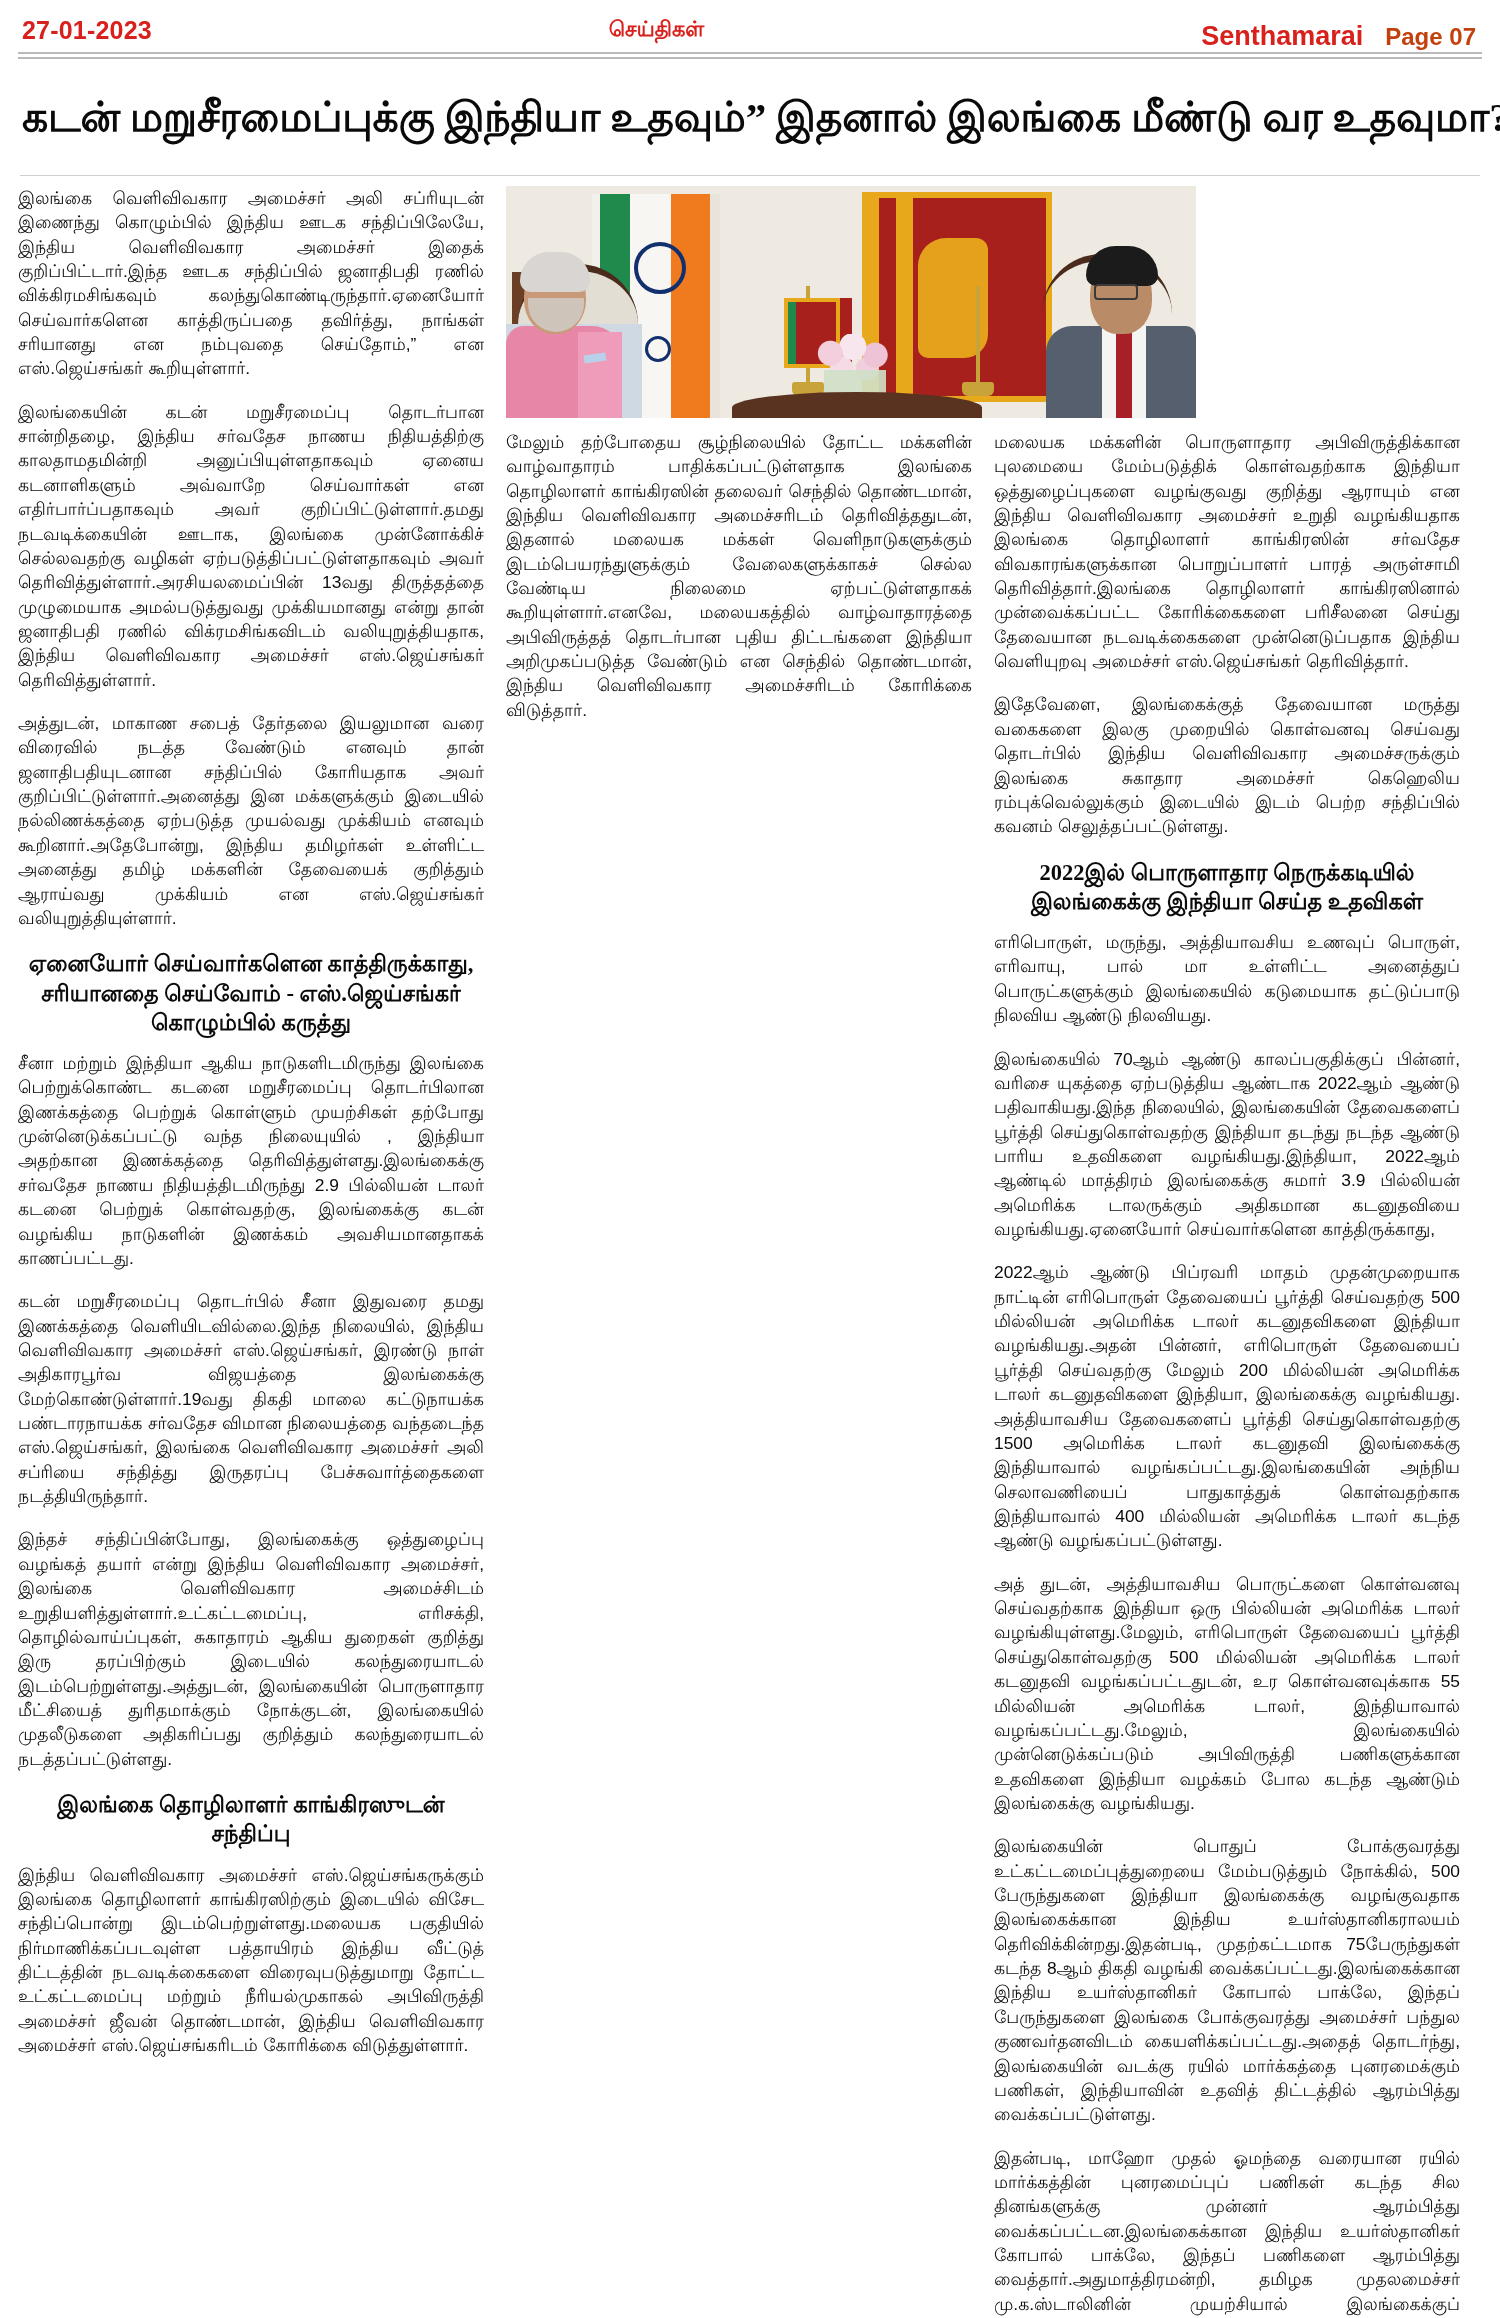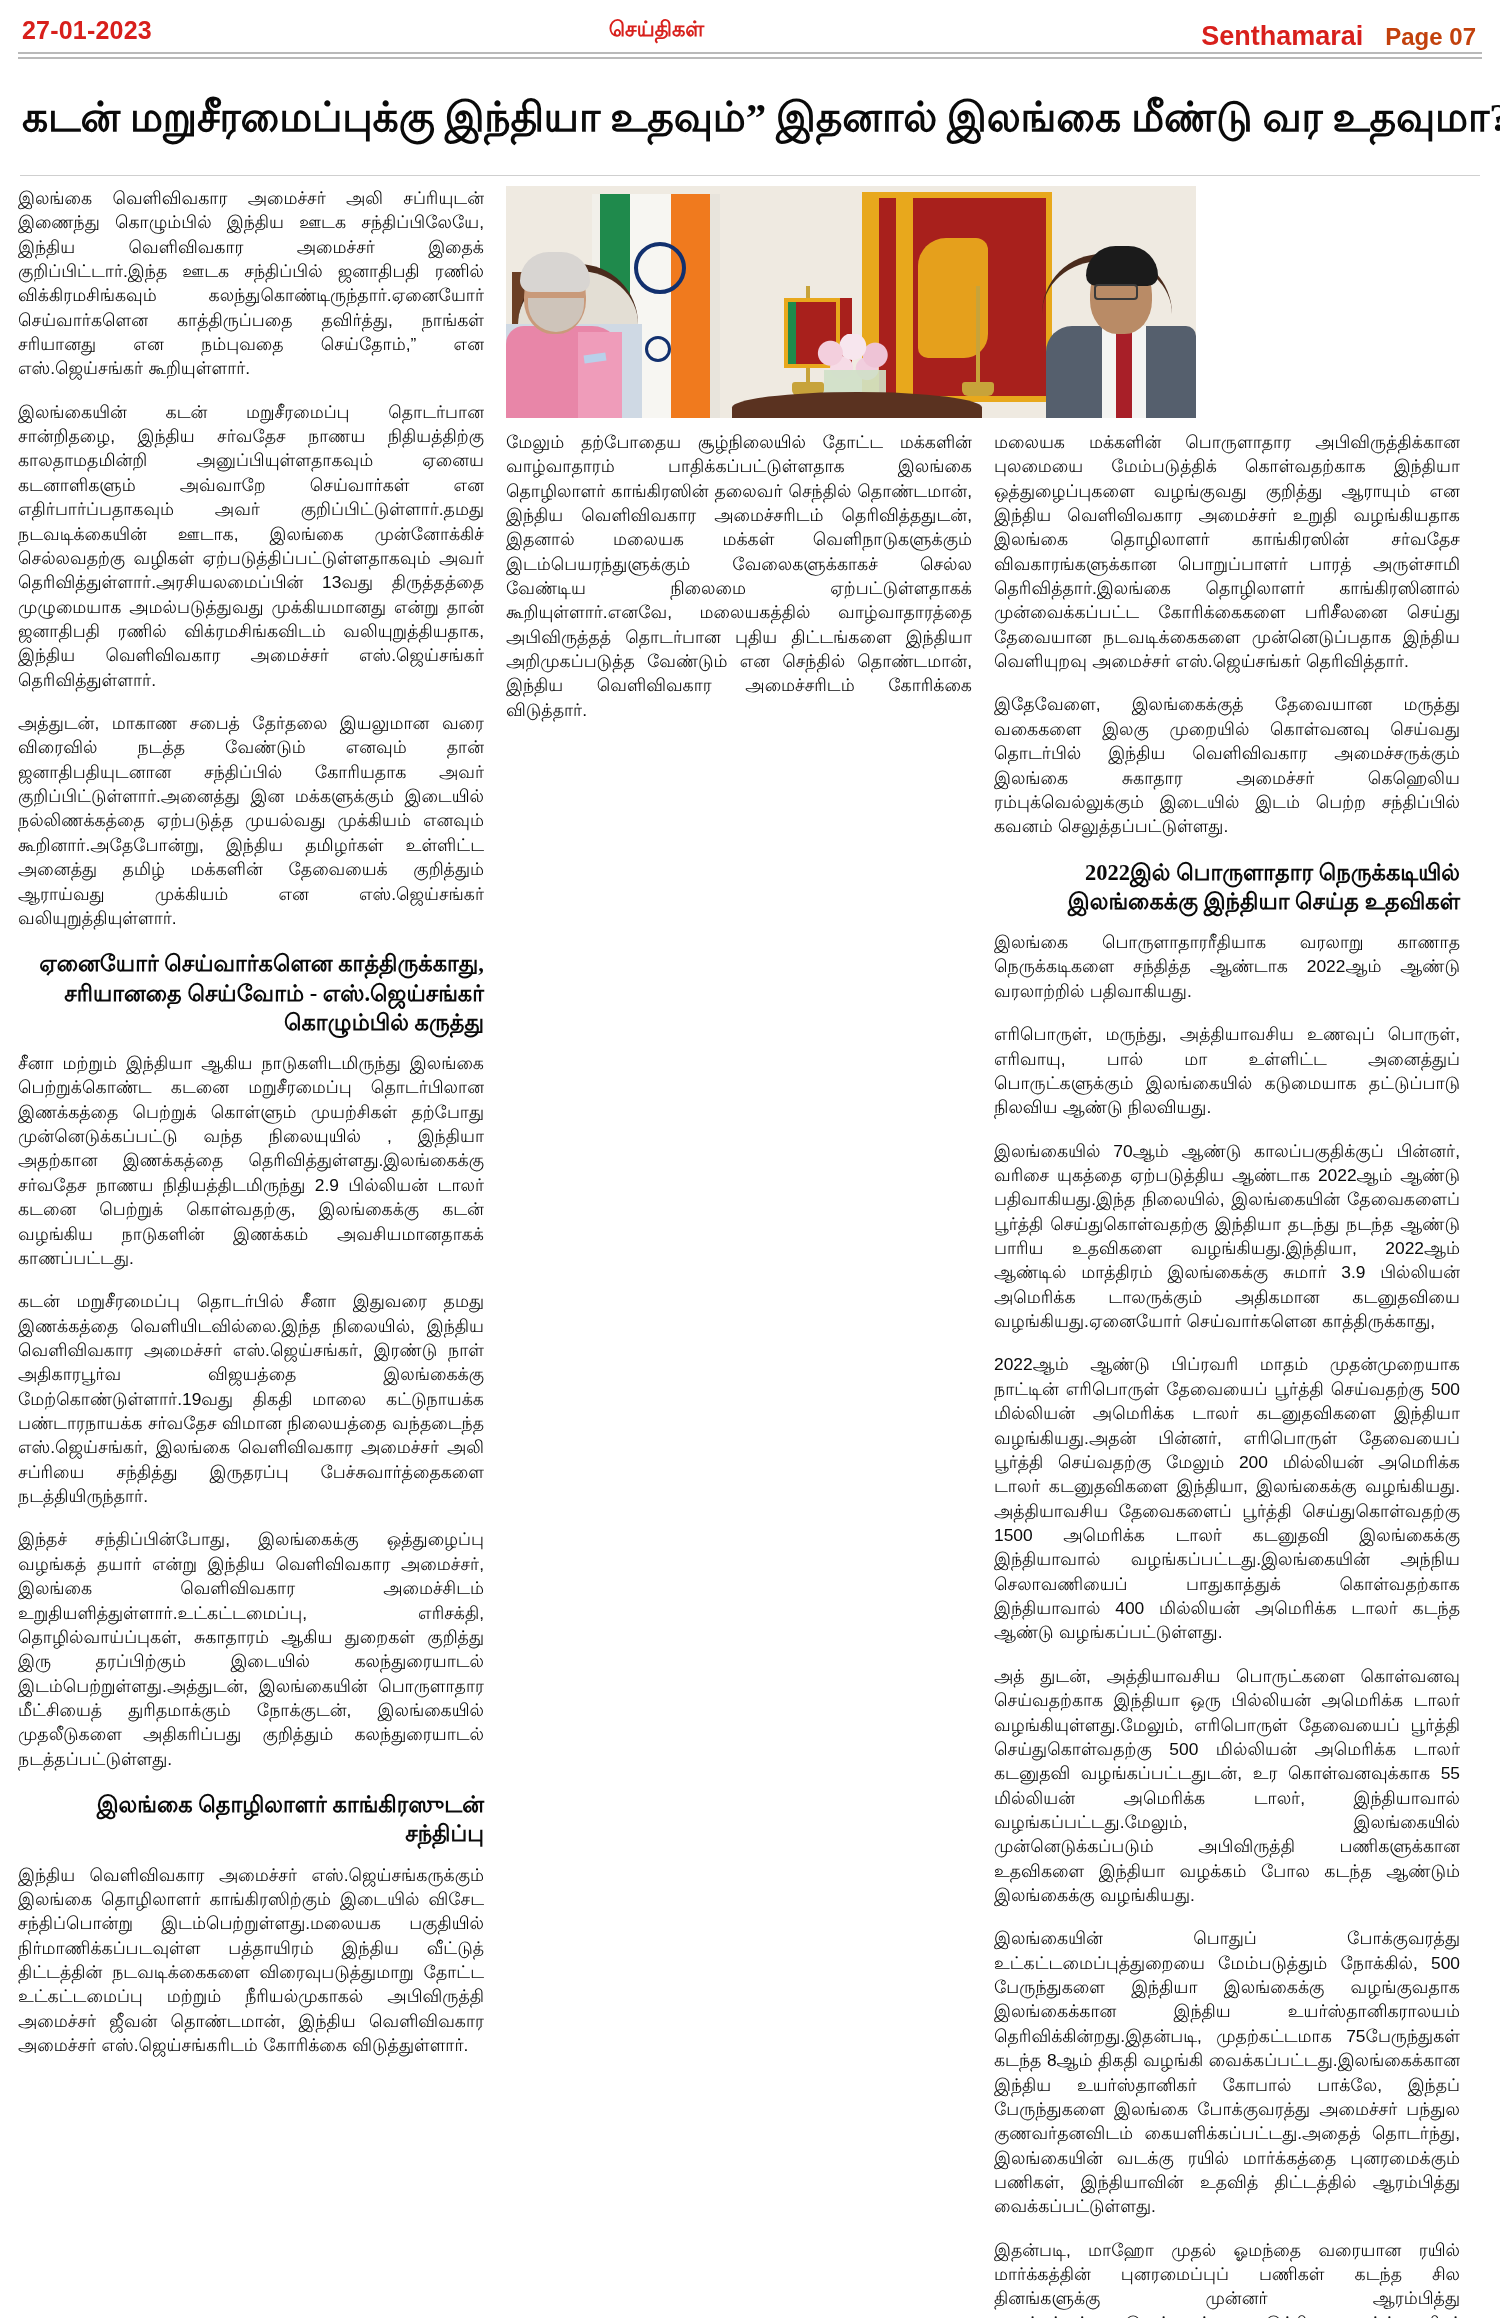--- a/index.html
+++ b/index.html
@@ -49,21 +49,21 @@
     word-spacing:.5px;
   }
   p.bt:last-child{margin-bottom:0;}
 
   h2.sub{
     margin:4px 0 14px 0;
     font-family:"Liberation Serif","DejaVu Serif",serif;
     font-weight:bold;
     font-size:22.5px;
     line-height:1.30;
-    text-align:right;
+    text-align:center;
   }
 
   
   .photo-wrap{
     width:690px;height:232px;
     position:absolute;left:0;top:0;
     overflow:hidden;background:#e9e4dc;
   }
   .col2{position:relative;}
 
@@ -195,21 +195,20 @@
           <div class="ph-pR-glass"></div>
         </div>
       </div>
       </div>
 
     <div class="col" id="c3">
         <div style="height: 244px;"></div>
         <p class="bt">மலையக மக்களின் பொருளாதார அபிவிருத்திக்கான புலமையை மேம்படுத்திக் கொள்வதற்காக இந்தியா ஒத்துழைப்புகளை வழங்குவது குறித்து ஆராயும் என இந்திய வெளிவிவகார அமைச்சர் உறுதி வழங்கியதாக இலங்கை தொழிலாளர் காங்கிரஸின் சர்வதேச விவகாரங்களுக்கான பொறுப்பாளர் பாரத் அருள்சாமி தெரிவித்தார்.இலங்கை தொழிலாளர் காங்கிரஸினால் முன்வைக்கப்பட்ட கோரிக்கைகளை பரிசீலனை செய்து தேவையான நடவடிக்கைகளை முன்னெடுப்பதாக இந்திய வெளியுறவு அமைச்சர் எஸ்.ஜெய்சங்கர் தெரிவித்தார்.</p>
         <p class="bt">இதேவேளை, இலங்கைக்குத் தேவையான மருத்து வகைகளை இலகு முறையில் கொள்வனவு செய்வது தொடர்பில் இந்திய வெளிவிவகார அமைச்சருக்கும் இலங்கை சுகாதார அமைச்சர் கெஹெலிய ரம்புக்வெல்லுக்கும் இடையில் இடம் பெற்ற சந்திப்பில் கவனம் செலுத்தப்பட்டுள்ளது.</p>
         <h2 class="sub">2022இல் பொருளாதார நெருக்கடியில் இலங்கைக்கு இந்தியா செய்த உதவிகள்</h2>
-        <p class="bt">இலங்கை பொருளாதாரரீதியாக வரலாறு காணாத நெருக்கடிகளை சந்தித்த ஆண்டாக 2022ஆம் ஆண்டு வரலாற்றில் பதிவாகியது.</p>
         <p class="bt">எரிபொருள், மருந்து, அத்தியாவசிய உணவுப் பொருள், எரிவாயு, பால் மா உள்ளிட்ட அனைத்துப் பொருட்களுக்கும் இலங்கையில் கடுமையாக தட்டுப்பாடு நிலவிய ஆண்டு நிலவியது.</p>
         <p class="bt">இலங்கையில் 70ஆம் ஆண்டு காலப்பகுதிக்குப் பின்னர், வரிசை யுகத்தை ஏற்படுத்திய ஆண்டாக 2022ஆம் ஆண்டு பதிவாகியது.இந்த நிலையில், இலங்கையின் தேவைகளைப் பூர்த்தி செய்துகொள்வதற்கு இந்தியா தடந்து நடந்த ஆண்டு பாரிய உதவிகளை வழங்கியது.இந்தியா, 2022ஆம் ஆண்டில் மாத்திரம் இலங்கைக்கு சுமார் 3.9 பில்லியன் அமெரிக்க டாலருக்கும் அதிகமான கடனுதவியை வழங்கியது.ஏனையோர் செய்வார்களென காத்திருக்காது,</p>
         <p class="bt">2022ஆம் ஆண்டு பிப்ரவரி மாதம் முதன்முறையாக நாட்டின் எரிபொருள் தேவையைப் பூர்த்தி செய்வதற்கு 500 மில்லியன் அமெரிக்க டாலர் கடனுதவிகளை இந்தியா வழங்கியது.அதன் பின்னர், எரிபொருள் தேவையைப் பூர்த்தி செய்வதற்கு மேலும் 200 மில்லியன் அமெரிக்க டாலர் கடனுதவிகளை இந்தியா, இலங்கைக்கு வழங்கியது. அத்தியாவசிய தேவைகளைப் பூர்த்தி செய்துகொள்வதற்கு 1500 அமெரிக்க டாலர் கடனுதவி இலங்கைக்கு இந்தியாவால் வழங்கப்பட்டது.இலங்கையின் அந்நிய செலாவணியைப் பாதுகாத்துக் கொள்வதற்காக இந்தியாவால் 400 மில்லியன் அமெரிக்க டாலர் கடந்த ஆண்டு வழங்கப்பட்டுள்ளது.</p>
         <p class="bt">அத் துடன், அத்தியாவசிய பொருட்களை கொள்வனவு செய்வதற்காக இந்தியா ஒரு பில்லியன் அமெரிக்க டாலர் வழங்கியுள்ளது.மேலும், எரிபொருள் தேவையைப் பூர்த்தி செய்துகொள்வதற்கு 500 மில்லியன் அமெரிக்க டாலர் கடனுதவி வழங்கப்பட்டதுடன், உர கொள்வனவுக்காக 55 மில்லியன் அமெரிக்க டாலர், இந்தியாவால் வழங்கப்பட்டது.மேலும், இலங்கையில் முன்னெடுக்கப்படும் அபிவிருத்தி பணிகளுக்கான உதவிகளை இந்தியா வழக்கம் போல கடந்த ஆண்டும் இலங்கைக்கு வழங்கியது.</p>
         <p class="bt">இலங்கையின் பொதுப் போக்குவரத்து உட்கட்டமைப்புத்துறையை மேம்படுத்தும் நோக்கில், 500 பேருந்துகளை இந்தியா இலங்கைக்கு வழங்குவதாக இலங்கைக்கான இந்திய உயர்ஸ்தானிகராலயம் தெரிவிக்கின்றது.இதன்படி, முதற்கட்டமாக 75பேருந்துகள் கடந்த 8ஆம் திகதி வழங்கி வைக்கப்பட்டது.இலங்கைக்கான இந்திய உயர்ஸ்தானிகர் கோபால் பாக்லே, இந்தப் பேருந்துகளை இலங்கை போக்குவரத்து அமைச்சர் பந்துல குணவர்தனவிடம் கையளிக்கப்பட்டது.அதைத் தொடர்ந்து, இலங்கையின் வடக்கு ரயில் மார்க்கத்தை புனரமைக்கும் பணிகள், இந்தியாவின் உதவித் திட்டத்தில் ஆரம்பித்து வைக்கப்பட்டுள்ளது.</p>
         <p class="bt">இதன்படி, மாஹோ முதல் ஓமந்தை வரையான ரயில் மார்க்கத்தின் புனரமைப்புப் பணிகள் கடந்த சில தினங்களுக்கு முன்னர் ஆரம்பித்து வைக்கப்பட்டன.இலங்கைக்கான இந்திய உயர்ஸ்தானிகர் கோபால் பாக்லே, இந்தப் பணிகளை ஆரம்பித்து வைத்தார்.அதுமாத்திரமன்றி, தமிழக முதலமைச்சர் மு.க.ஸ்டாலினின் முயற்சியால் இலங்கைக்குப் பெருமளவிலான அத்தியாவசிய பொருட்கள் கடந்த மே மாதம் 18ஆம் தேதி தமிழகத்திலிருந்து அனுப்பிவைக்கப்பட்டன.</p>
       </div>
   </div>
 </div>
 

